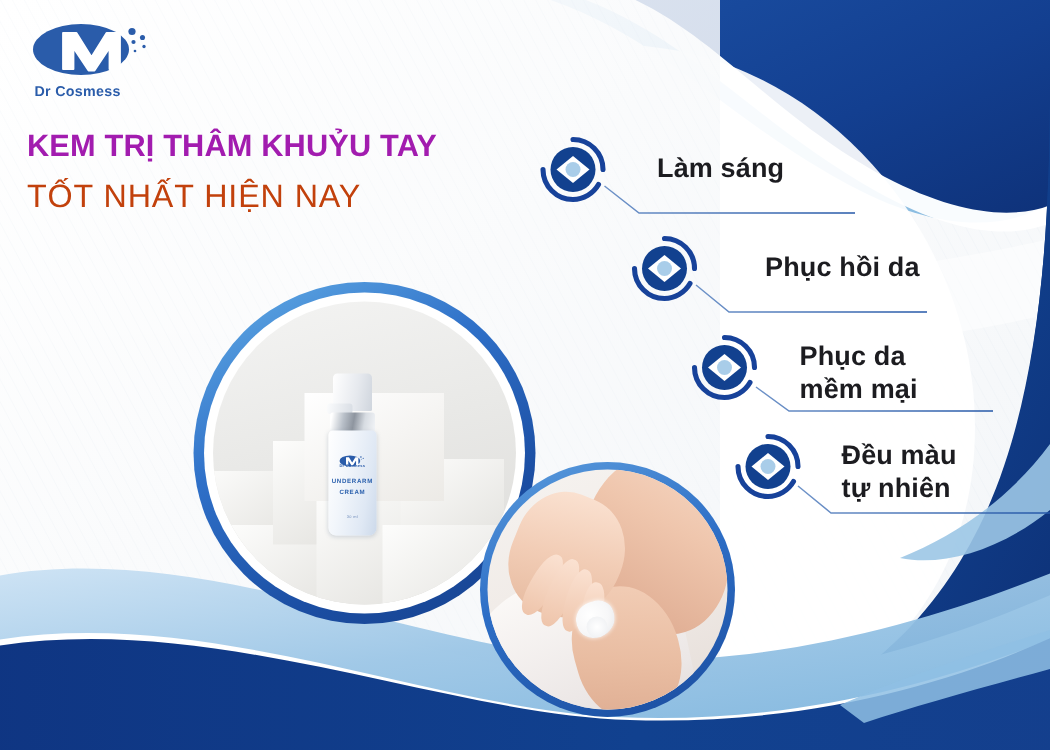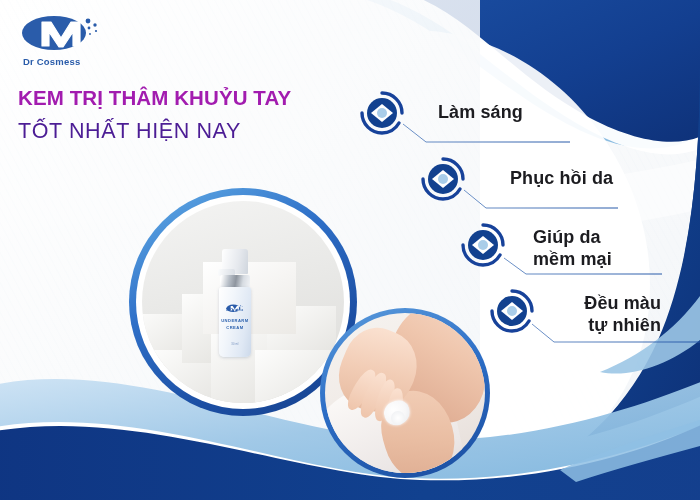--- a/index.html
+++ b/index.html
@@ -32,21 +32,21 @@
   }
 
   
   #headline{position:absolute;left:18px;top:86px;width:360px;}
   #headline .l1{
     font-size:20.5px;font-weight:700;color:#a21caf;
     letter-spacing:.1px;line-height:1.18;white-space:nowrap;
     font-family:"Liberation Sans",sans-serif;
   }
   #headline .l2{
-    font-size:21.5px;font-weight:400;color:#4c1d95;
+    font-size:21.5px;font-weight:400;color:#c2410c;
     letter-spacing:.6px;line-height:1.18;margin-top:9px;white-space:nowrap;
     font-family:"Liberation Sans",sans-serif;
   }
 
   
   .benefit{position:absolute;}
   .benefit .bicon{position:absolute;left:0;top:0;width:46px;height:46px;}
   .benefit .blabel{
     position:absolute;
     font-size:18px;font-weight:700;color:#1c1c20;
@@ -313,34 +313,34 @@
   <div class="benefit" style="left:460px;top:222px;">
     <div class="bicon">
       <svg viewBox="0 0 46 46" width="46" height="46">
         <path d="M 23,3 A 20,20 0 0 1 43,23" fill="none" stroke="#17429a" stroke-width="3.4" stroke-linecap="round"></path>
         <path d="M 3,23 A 20,20 0 0 0 23,43 A 20,20 0 0 0 40,33" fill="none" stroke="#17429a" stroke-width="3.4" stroke-linecap="round"></path>
         <circle cx="23" cy="23" r="15" fill="#12418f"></circle>
         <path d="M 23,14 L 34,23 L 23,32 L 12,23 Z" fill="#ffffff"></path>
         <circle cx="23" cy="23" r="5" fill="#a9cde9"></circle>
       </svg>
     </div>
-    <div class="blabel" style="left:73px;top:5px;width:100px;">Giúp da mềm mại</div>
+    <div class="blabel" style="left:73px;top:5px;width:100px;">Phục da mềm mại</div>
   </div>
 
   <div class="benefit" style="left:489px;top:288px;">
     <div class="bicon">
       <svg viewBox="0 0 46 46" width="46" height="46">
         <path d="M 23,3 A 20,20 0 0 1 43,23" fill="none" stroke="#17429a" stroke-width="3.4" stroke-linecap="round"></path>
         <path d="M 3,23 A 20,20 0 0 0 23,43 A 20,20 0 0 0 40,33" fill="none" stroke="#17429a" stroke-width="3.4" stroke-linecap="round"></path>
         <circle cx="23" cy="23" r="15" fill="#12418f"></circle>
         <path d="M 23,14 L 34,23 L 23,32 L 12,23 Z" fill="#ffffff"></path>
         <circle cx="23" cy="23" r="5" fill="#a9cde9"></circle>
       </svg>
     </div>
-    <div class="blabel" style="left:72px;top:5px;width:100px;text-align:right;">Đều màu tự nhiên</div>
+    <div class="blabel" style="left:72px;top:5px;width:100px;">Đều màu tự nhiên</div>
   </div>
 
   <div id="prod-circle">
     <div id="prod-inner">
       <div id="prod-photo">
 
         <div class="blk" style="left:-6%;top:56%;width:34%;height:26%;"></div>
         <div class="blk" style="left:4%;top:74%;width:40%;height:30%;"></div>
         <div class="blk" style="left:20%;top:46%;width:30%;height:34%;"></div>
         <div class="blk" style="left:34%;top:62%;width:38%;height:40%;"></div>

